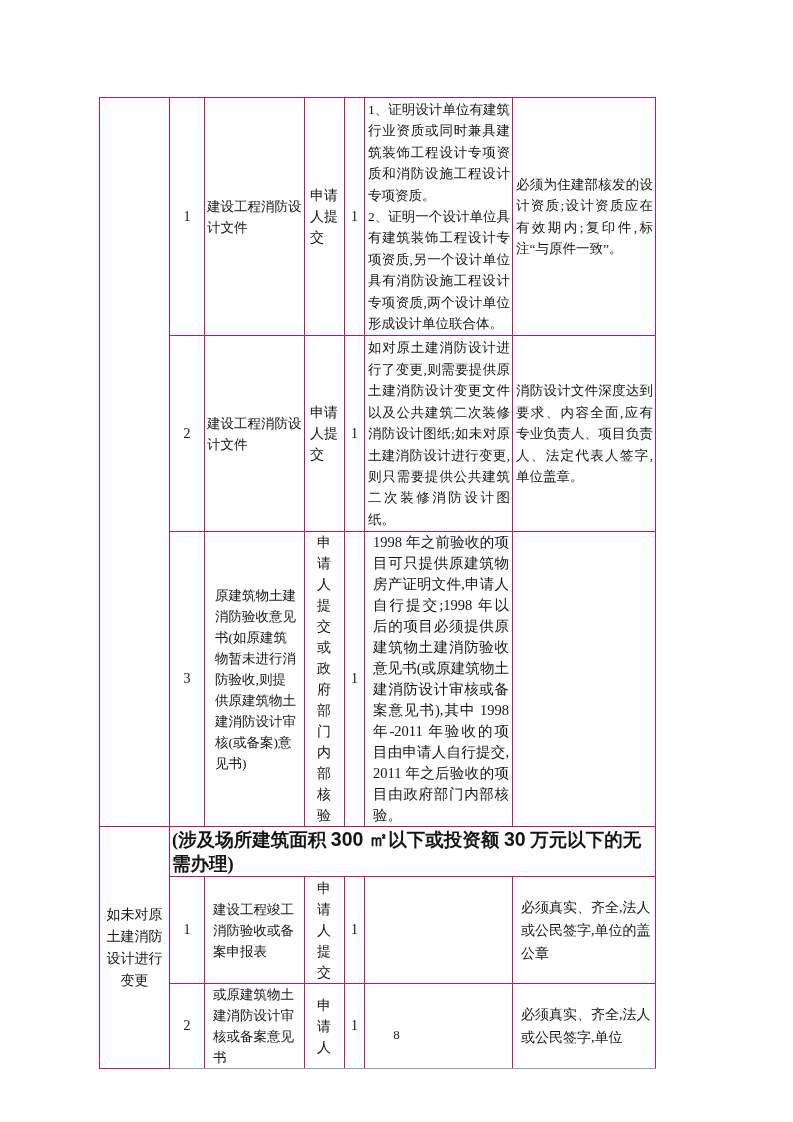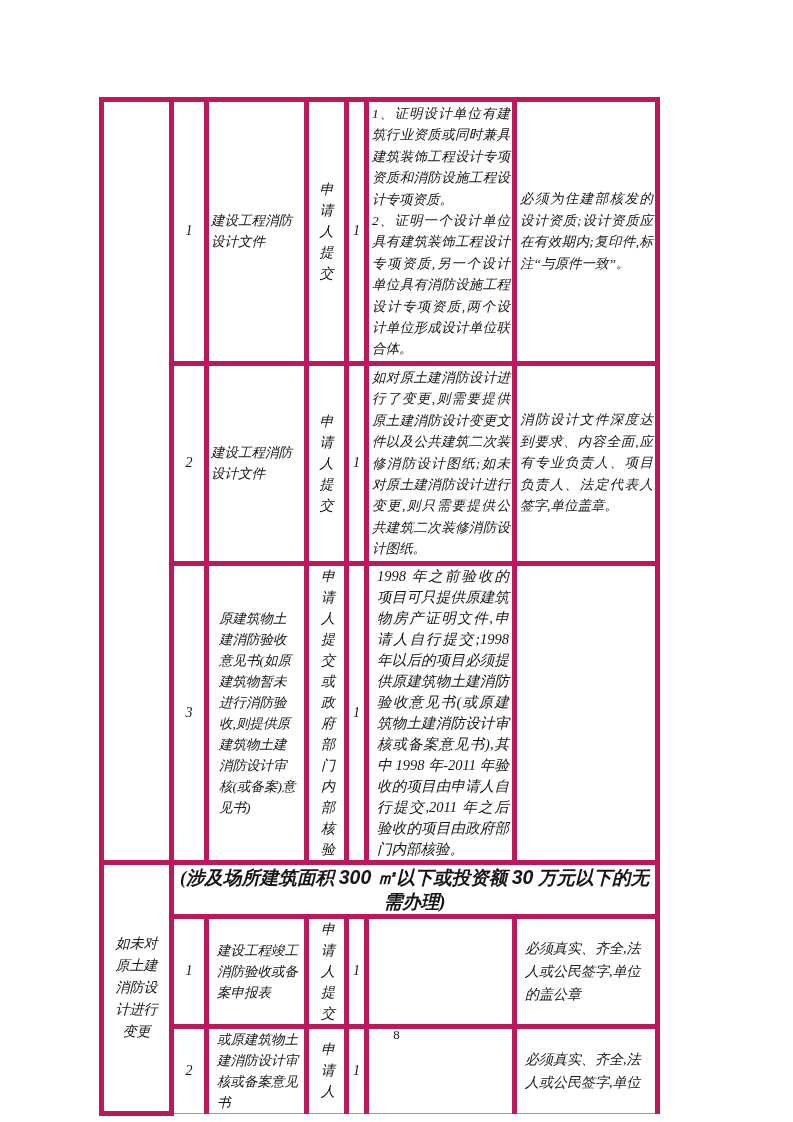--- a/index.html
+++ b/index.html
@@ -12,24 +12,23 @@
   body { position: relative; overflow: hidden; }
 
   .doc-table {
     position: absolute;
     left: 99px; top: 97px;
     width: 556px;
     border-collapse: collapse;
     table-layout: fixed;
   }
   .doc-table td {
-    border: 5px solid #be185d;
+    border: 1px solid #be185d;
     vertical-align: middle;
     overflow: hidden;
-    font-style: italic;
   }
   tr.r1 { height: 236px; }
   tr.r2 { height: 172px; }
   tr.r3 { height: 294px; }
   tr.r4 { height: 49px;  }
   tr.r5 { height: 107px; }
   tr.r6 { height: 65px;  }
   
   tr.r6 td { border-bottom: 1px solid #9e9e9e; }
 
@@ -42,21 +41,21 @@
   }
   .c-seq  { text-align: center; font-size: 14px; }
   .c-cnt  { text-align: center; font-size: 14px; padding: 0; }
   .c-name {
     font-size: 13.5px; line-height: 21px;
     padding: 0 2px; word-break: break-all; text-align: left;
   }
   .name-pad { padding: 0 6px 0 10px; }
   .name-pad8 { padding: 0 6px 0 8px; }
   .c-submit {
-    text-align: center; font-size: 14px; line-height: 21px;
+    font-size: 14px; line-height: 21px;
     padding: 0 5px; word-break: break-all;
   }
   .submit-narrow { padding: 0 12px; }
   .c-desc {
     font-size: 13.5px; line-height: 21.4px;
     padding: 1px 2px 1px 3px;
     text-align: justify; word-break: break-all;
   }
   .desc3 {
     font-size: 14.5px; line-height: 21px;
@@ -66,21 +65,21 @@
     font-size: 13.5px; line-height: 21.5px;
     padding: 0 2px 0 3px;
     text-align: justify; word-break: break-all;
   }
   .req-bottom {
     font-size: 14px; line-height: 23px;
     padding: 0 4px 0 8px;
     text-align: left;
   }
   .banner-cell {
-    text-align: center;
+    text-align: left;
     font-weight: 700;
     font-size: 18.5px;
     line-height: 24px;
     padding: 0 2px;
     word-break: break-all;
   }
   .banner-cell .num {
     font-family: "Liberation Sans", "DejaVu Sans", sans-serif;
     font-size: 19.5px;
   }

